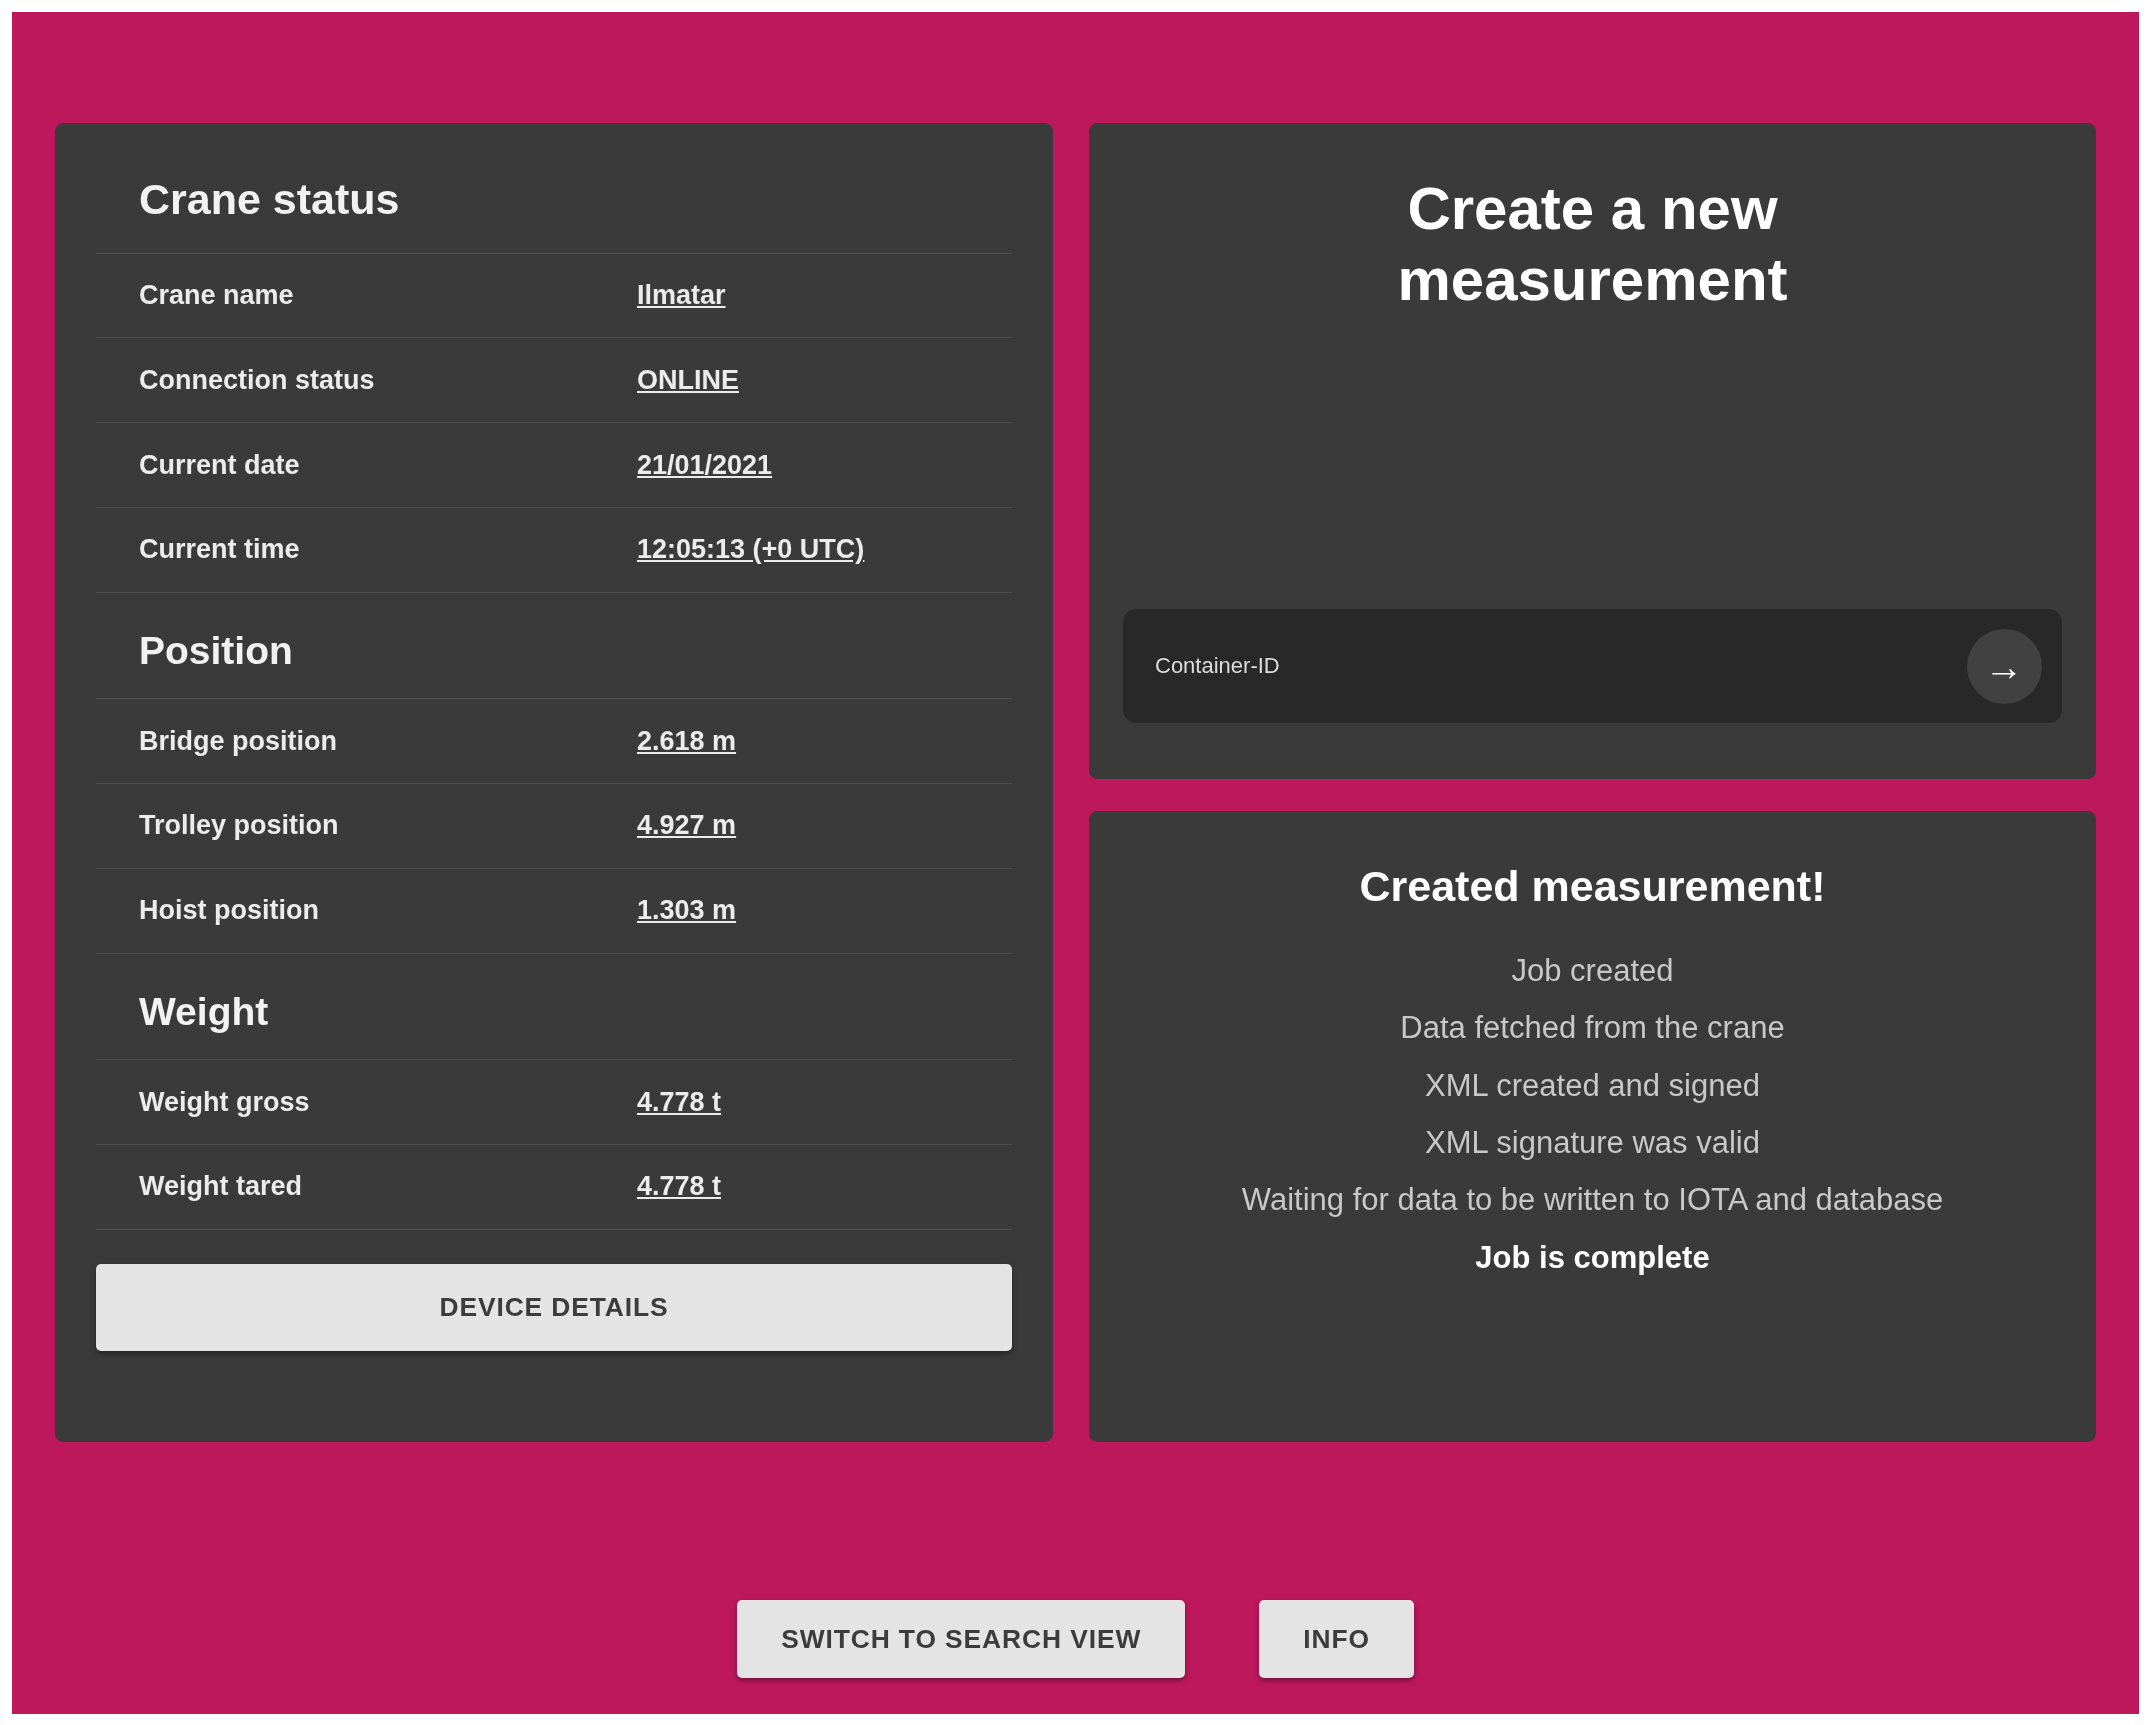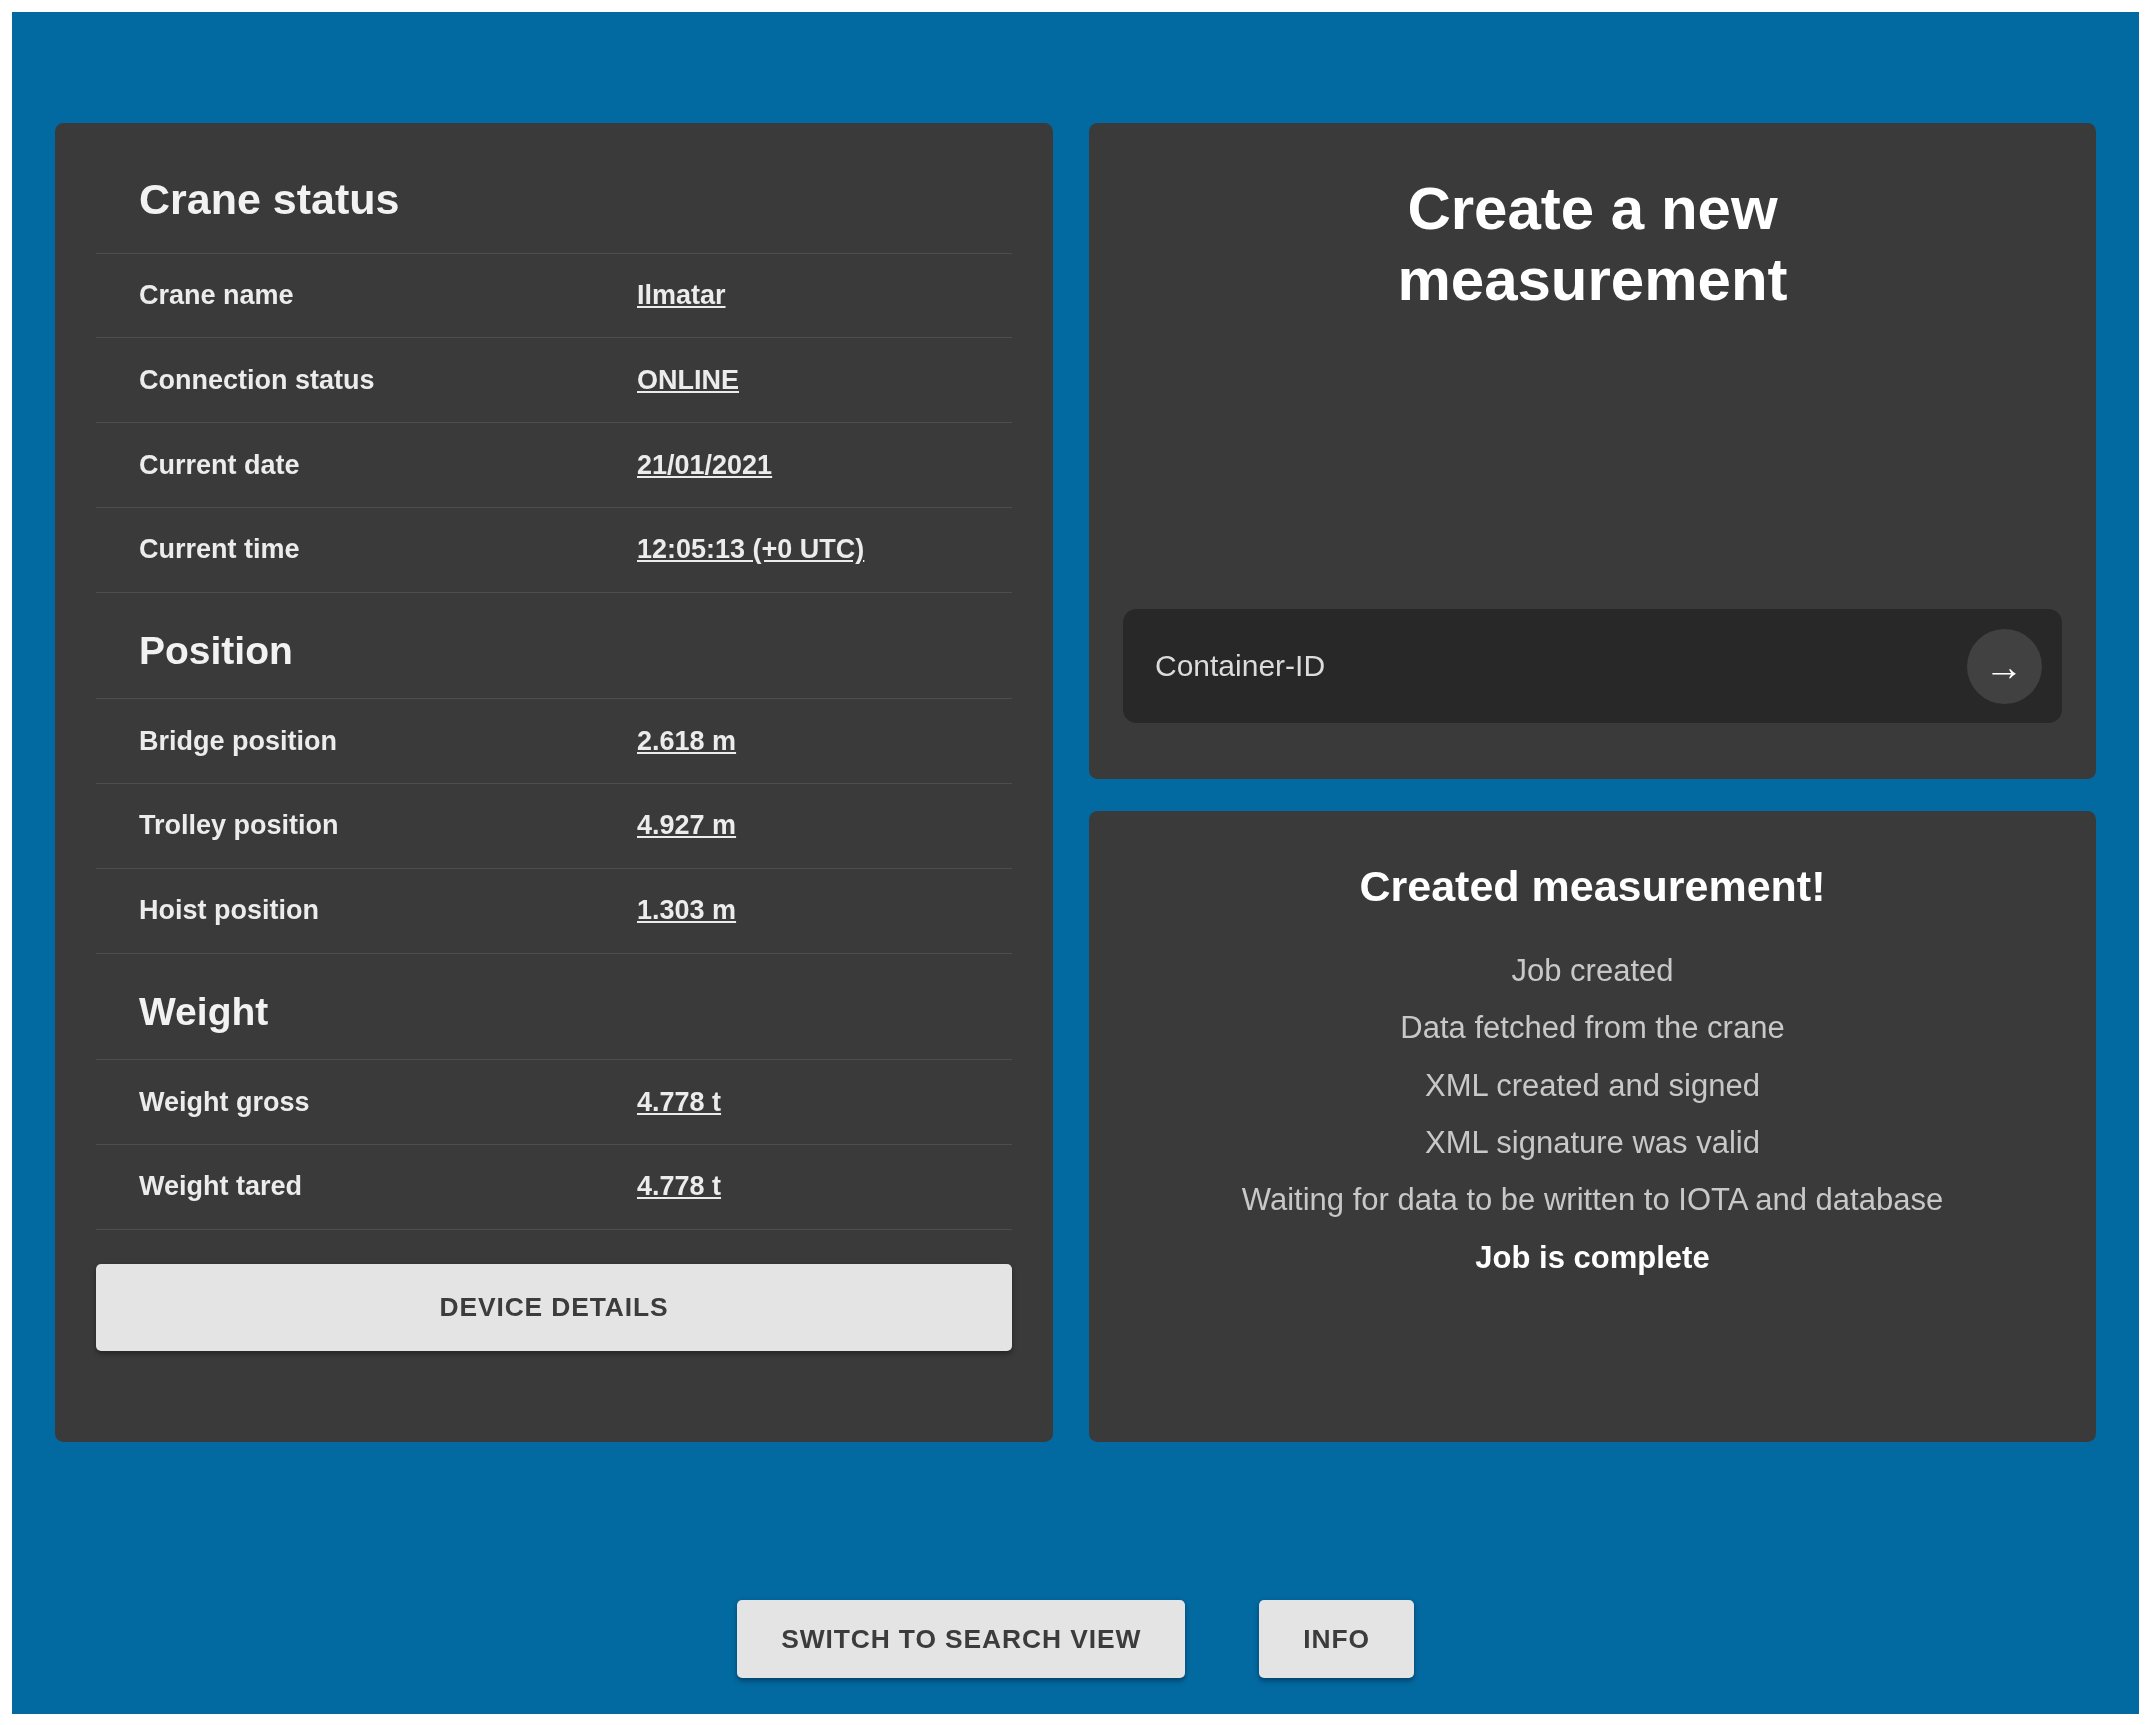--- a/index.html
+++ b/index.html
@@ -9,21 +9,21 @@
   .frame {
     width: 2151px;
     height: 1726px;
     background: #ffffff;
     padding: 12px;
   }
 
   .app {
     width: 100%;
     height: 100%;
-    background: #0369a1;
+    background: #be185d;
     padding: 111px 43px 43px 43px;
     overflow: hidden;
   }
 
   .content {
     display: flex;
     gap: 36px;
     align-items: stretch;
   }
 
@@ -121,21 +121,21 @@
     align-items: center;
   }
 
   .pill-input {
     flex: 1;
     background: transparent;
     border: none;
     outline: none;
     color: #e2e2e2;
     font-family: "Liberation Sans", sans-serif;
-    font-size: 30px;
+    font-size: 22px;
     padding-left: 32px;
   }
   .pill-input::placeholder { color: #dcdcdc; opacity: 1; }
 
   .arrow-btn {
     width: 75px;
     height: 75px;
     margin-right: 20.4px;
     border-radius: 50%;
     border: none;

